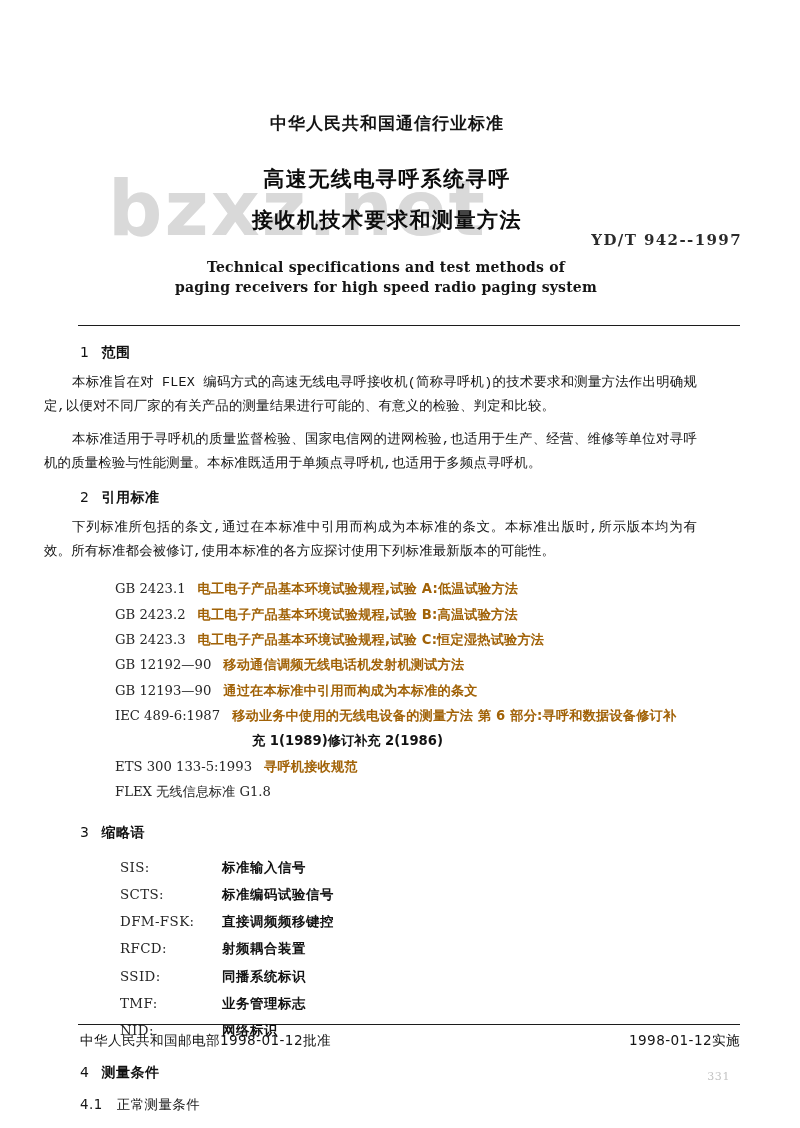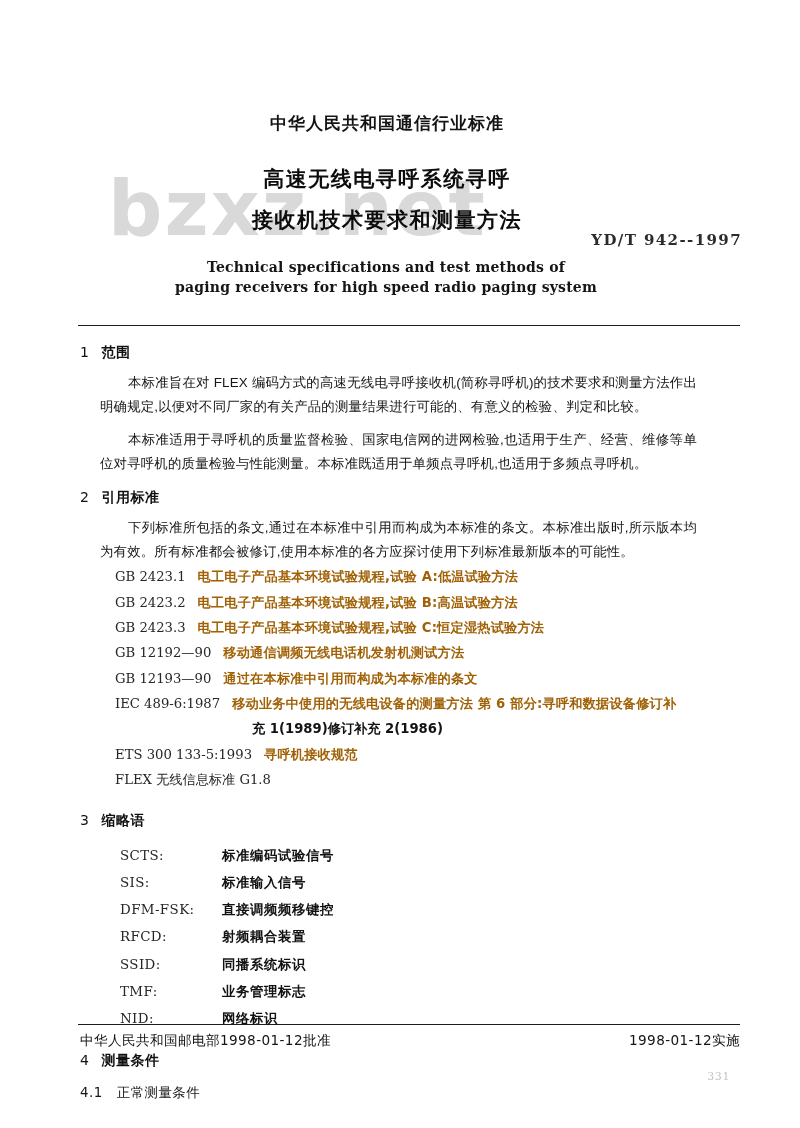--- a/index.html
+++ b/index.html
@@ -113,33 +113,33 @@
     font-weight: bold;
     color: #111;
     margin-left: 80px;
     letter-spacing: 0.5px;
   }
   .sec-h .num {
     font-weight: normal;
     margin-right: 12px;
   }
   .para {
-    font-family: Liberation Sans, sans-serif;
+    font-family: Liberation Mono, monospace;
     font-size: 13.4px;
     color: #161616;
     line-height: 1.78;
-    margin: 9px 58px 0 100px;
+    margin: 9px 58px 0 44px;
     text-align: justify;
     text-indent: 28px;
     letter-spacing: 0.2px;
   }
 
   
   .ref-list {
-    margin: 0 0 0 0;
+    margin: 12px 0 0 0;
     padding: 0;
     list-style: none;
   }
   .ref-item {
     display: flex;
     align-items: baseline;
     margin-left: 115px;
     margin-right: 56px;
     line-height: 1.92;
   }
@@ -321,26 +321,26 @@
         <span class="ref-text"></span>
       </li>
     </ul>
 
     <div class="sec-h mt20">
       <span class="num">3</span><span>缩略语</span>
     </div>
 
     <ul class="abbr-list">
       <li class="abbr-row">
+        <span class="abbr-key">SIS:</span>
+        <span class="abbr-val">标准输入信号</span>
+      </li>
+      <li class="abbr-row">
         <span class="abbr-key">SCTS:</span>
         <span class="abbr-val">标准编码试验信号</span>
-      </li>
-      <li class="abbr-row">
-        <span class="abbr-key">SIS:</span>
-        <span class="abbr-val">标准输入信号</span>
       </li>
       <li class="abbr-row">
         <span class="abbr-key">DFM-FSK:</span>
         <span class="abbr-val">直接调频频移键控</span>
       </li>
       <li class="abbr-row">
         <span class="abbr-key">RFCD:</span>
         <span class="abbr-val">射频耦合装置</span>
       </li>
       <li class="abbr-row">

